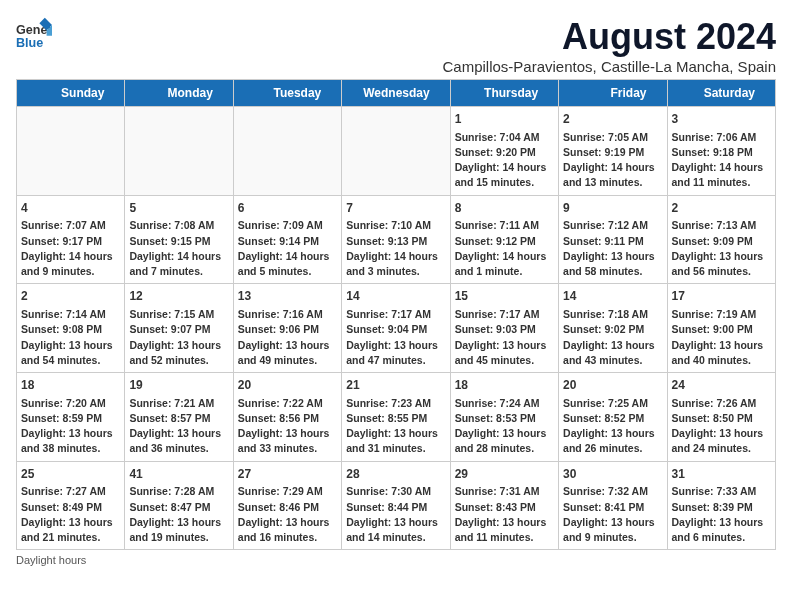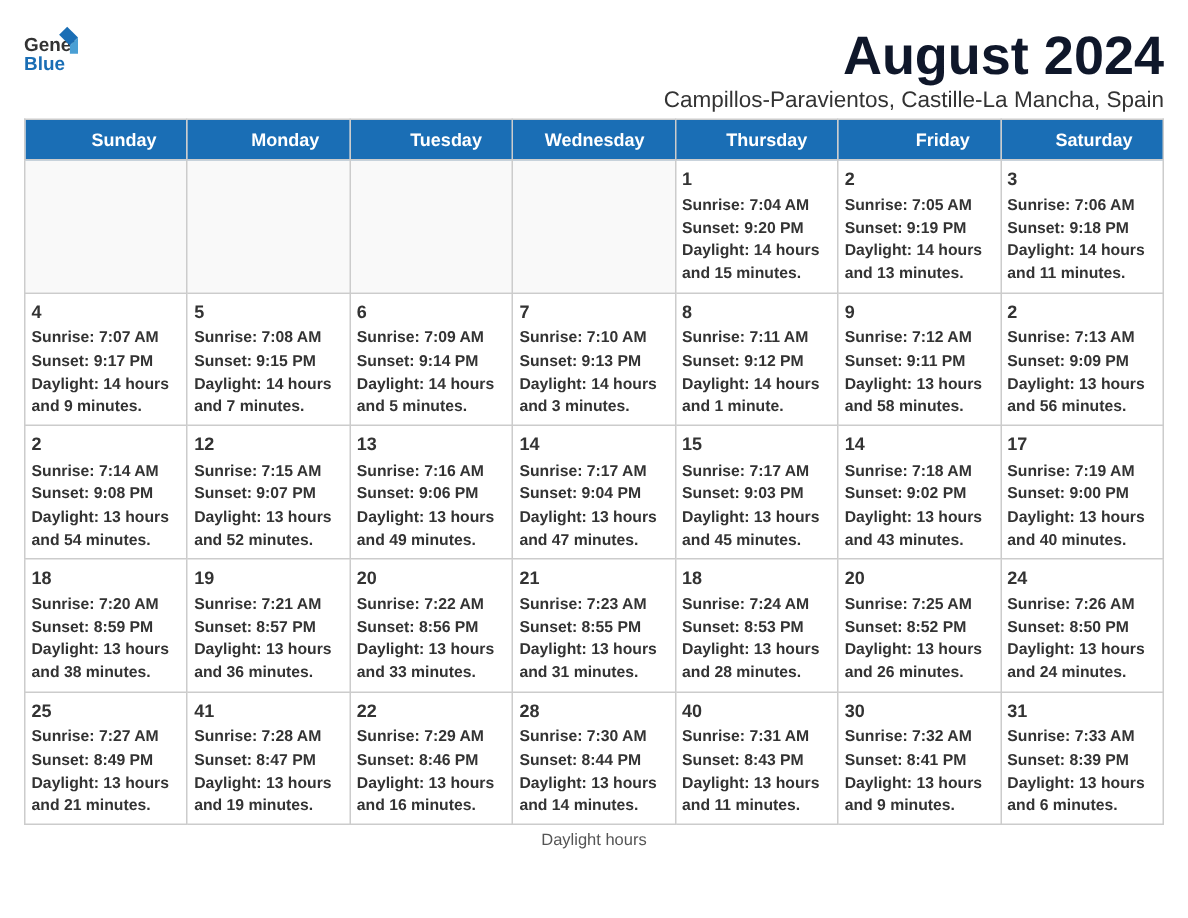--- a/index.html
+++ b/index.html
@@ -77,21 +77,20 @@
       display: block;
       margin-bottom: 2px;
     }
     .day-info {
       color: #333;
       font-size: 10.5px;
       line-height: 1.45;
       font-weight: bold;
     }
     .footer-note {
-      text-align: center;
       font-size: 11px;
       color: #555;
       margin-top: 4px;
     }
   </style>
 </head>
 <body>
 
 <div class="header-area">
   <div class="logo">
@@ -232,29 +231,29 @@
       <tr>
         <td>
           <span class="day-number">25</span>
           <div class="day-info">Sunrise: 7:27 AM<br>Sunset: 8:49 PM<br>Daylight: 13 hours<br>and 21 minutes.</div>
         </td>
         <td>
           <span class="day-number">41</span>
           <div class="day-info">Sunrise: 7:28 AM<br>Sunset: 8:47 PM<br>Daylight: 13 hours<br>and 19 minutes.</div>
         </td>
         <td>
-          <span class="day-number">22</span>
+          <span class="day-number">27</span>
           <div class="day-info">Sunrise: 7:29 AM<br>Sunset: 8:46 PM<br>Daylight: 13 hours<br>and 16 minutes.</div>
         </td>
         <td>
           <span class="day-number">28</span>
           <div class="day-info">Sunrise: 7:30 AM<br>Sunset: 8:44 PM<br>Daylight: 13 hours<br>and 14 minutes.</div>
         </td>
         <td>
-          <span class="day-number">40</span>
+          <span class="day-number">29</span>
           <div class="day-info">Sunrise: 7:31 AM<br>Sunset: 8:43 PM<br>Daylight: 13 hours<br>and 11 minutes.</div>
         </td>
         <td>
           <span class="day-number">30</span>
           <div class="day-info">Sunrise: 7:32 AM<br>Sunset: 8:41 PM<br>Daylight: 13 hours<br>and 9 minutes.</div>
         </td>
         <td>
           <span class="day-number">31</span>
           <div class="day-info">Sunrise: 7:33 AM<br>Sunset: 8:39 PM<br>Daylight: 13 hours<br>and 6 minutes.</div>
         </td>

